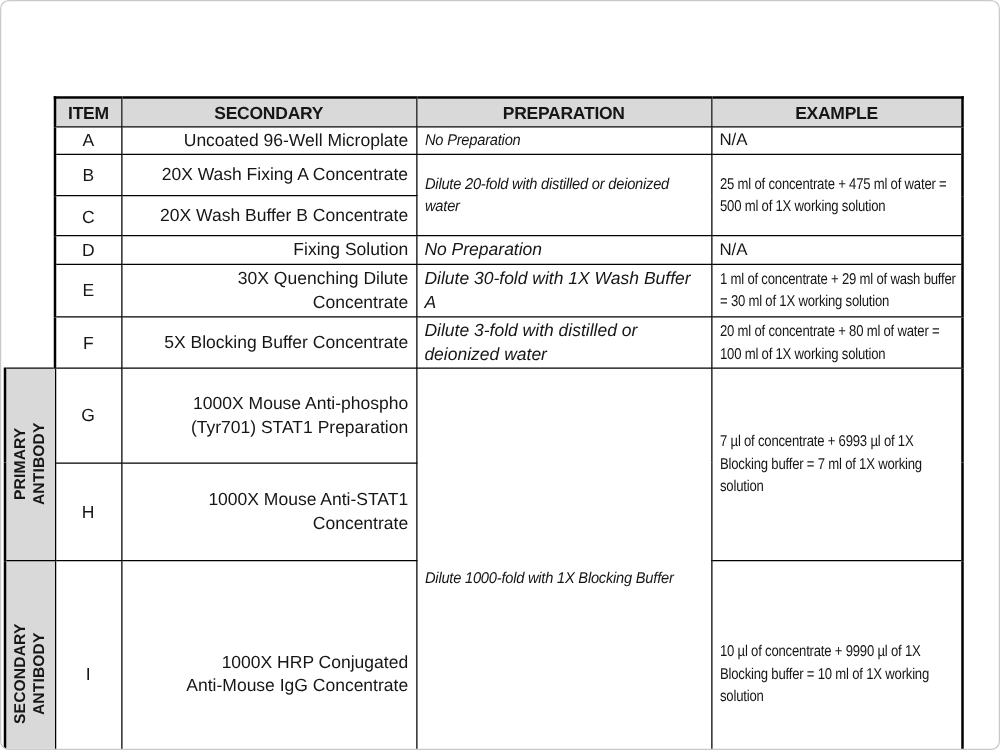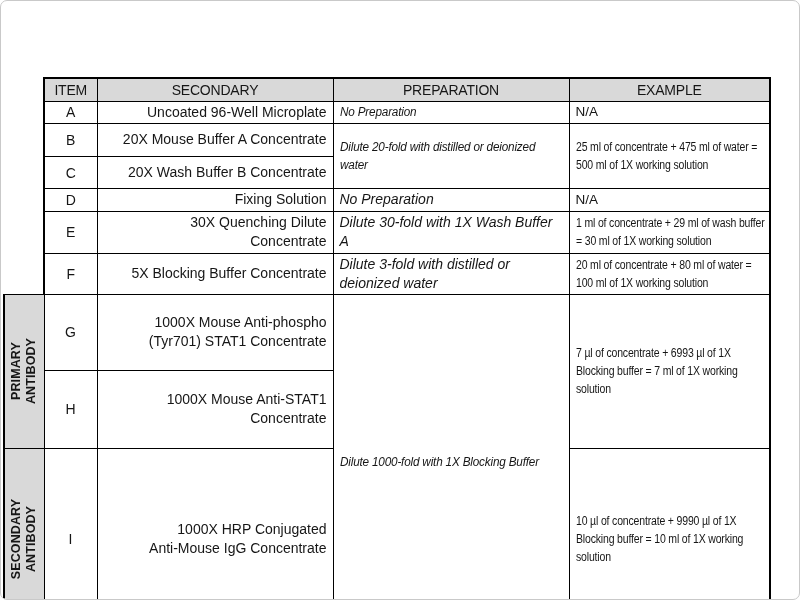--- a/index.html
+++ b/index.html
@@ -31,21 +31,21 @@
     color: var(--text-c, #161616);
   }
   .b  { border: 1px solid var(--border-c, #000); }
   .spacer { border: none; background: #fff; }
   .ot { border-top-width: 2px; }
   .ol { border-left-width: 2px; }
   .or { border-right-width: 2px; }
 
   th.hdr {
     background: var(--header-bg, #d9d9d9);
-    font-weight: normal;
+    font-weight: bold;
     font-size: 14px;
     letter-spacing: -0.2px;
     text-align: center;
   }
   .item { text-align: center; font-size: 14px; }
   .comp { font-size: 14px; padding: 1px 6px 1px 10px; line-height: 1.4; text-align: right; }
   .prep { font-size: 14px; padding: 1px 4px 1px 6px; line-height: 1.35; font-style: italic; }
   .ex   { font-size: 13.5px; padding: 1px 3px 1px 6px; line-height: 1.35; }
 
   .cond-p {
@@ -110,21 +110,21 @@
       <td class="spacer"></td>
       <td class="b item ol">A</td>
       <td class="b comp">Uncoated 96-Well Microplate</td>
       <td class="b prep"><div class="cond-p">No Preparation</div></td>
       <td class="b ex or">N/A</td>
     </tr>
 
     <tr style="height:33px">
       <td class="spacer"></td>
       <td class="b item ol">B</td>
-      <td class="b comp">20X Mouse Buffer A Concentrate</td>
+      <td class="b comp">20X Wash Fixing A Concentrate</td>
       <td class="b prep" rowspan="2"><div class="cond-p">Dilute 20-fold with distilled or deionized
 water</div></td>
       <td class="b ex or" rowspan="2"><div class="cond-e">25 ml of concentrate + 475 ml of water =
 500 ml of 1X working solution</div></td>
     </tr>
 
     <tr style="height:32px">
       <td class="spacer"></td>
       <td class="b item ol">C</td>
       <td class="b comp">20X Wash Buffer B Concentrate</td>
@@ -161,21 +161,21 @@
 
     <tr style="height:40px">
       <td class="b gray ol" rowspan="2">
         <div class="vcell h-primary">
           <div class="vtext">PRIMARY
 ANTIBODY</div>
         </div>
       </td>
       <td class="b item">G</td>
       <td class="b comp">1000X Mouse Anti-phospho
-(Tyr701) STAT1 Concentrate</td>
+(Tyr701) STAT1 Preparation</td>
       <td class="b prep" rowspan="3"><div class="cond-p">Dilute 1000-fold with 1X Blocking Buffer</div></td>
       <td class="b ex or" rowspan="2"><div class="cond-e">7 µl of concentrate + 6993 µl of 1X
 Blocking buffer = 7 ml of 1X working
 solution</div></td>
     </tr>
 
     <tr style="height:43px">
       <td class="b item">H</td>
       <td class="b comp">1000X Mouse Anti-STAT1
 Concentrate</td>

